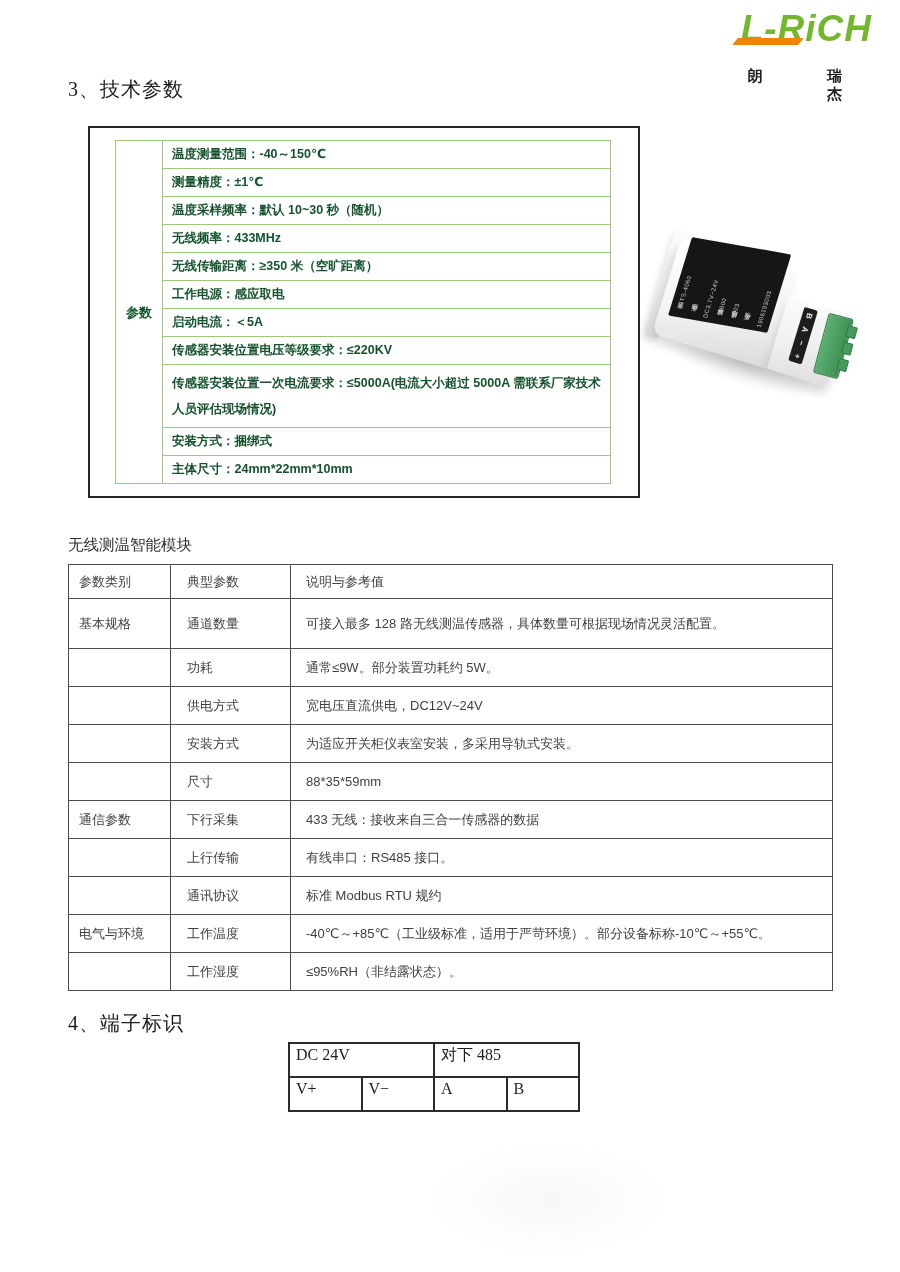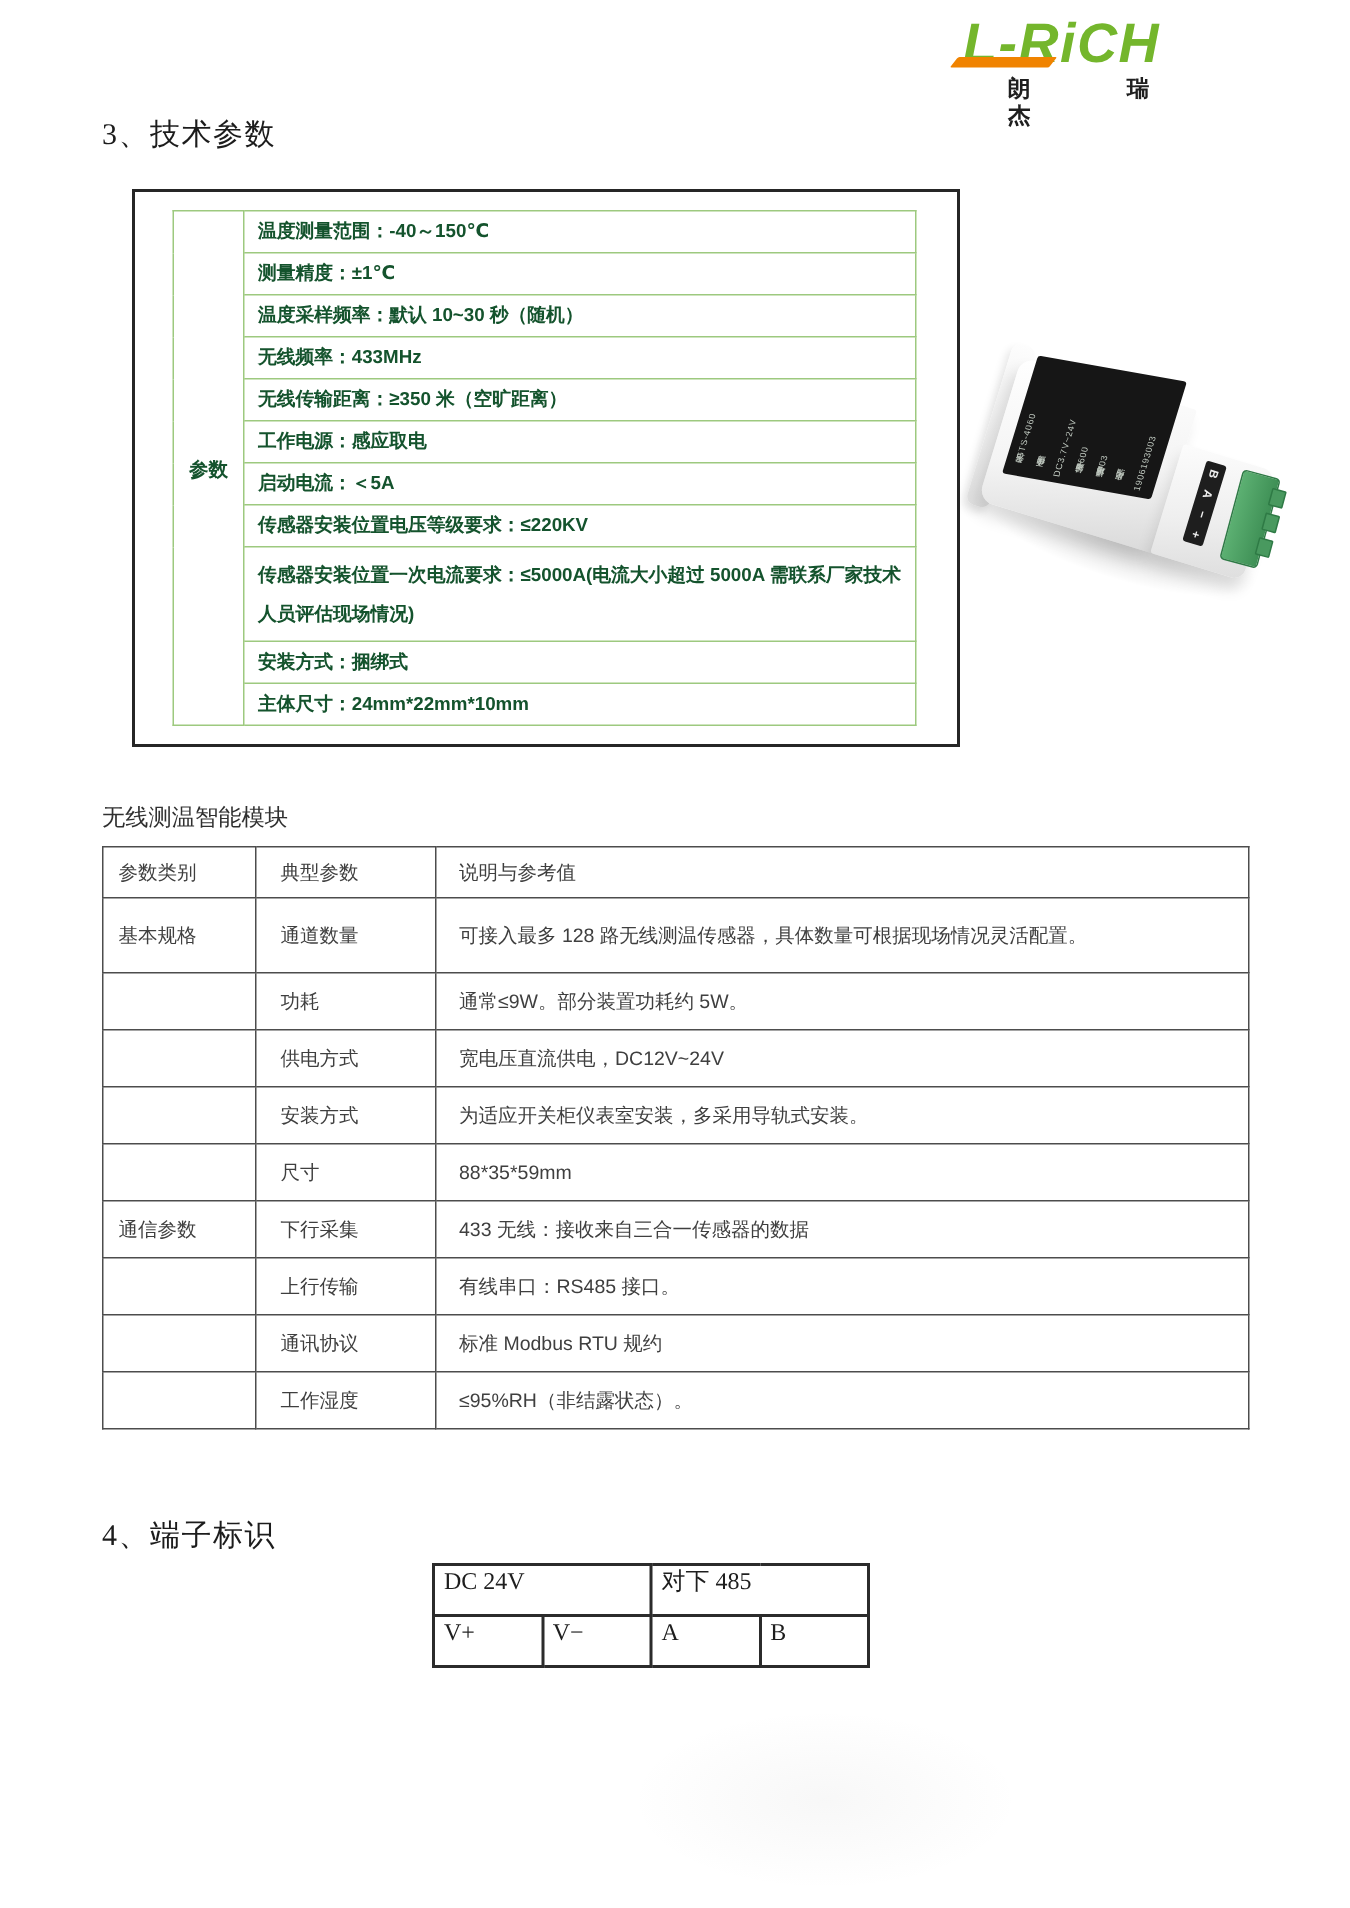--- a/index.html
+++ b/index.html
@@ -1,33 +1,33 @@
 <!DOCTYPE html>
 <html><head>
 <meta charset="utf-8">
 <style>
   html,body{margin:0;padding:0;background:#ffffff;}
   #page{
     position:relative;width:900px;height:1272px;background:#ffffff;overflow:hidden;
     font-family:"Liberation Sans","DejaVu Sans",sans-serif;color:#3c3c3c;
   }
   
-  #logo{position:absolute;top:10px;right:28px;width:230px;text-align:left;}
+  #logo{position:absolute;top:10px;right:28px;width:230px;text-align:right;}
   .brand{
     position:relative;display:inline-block;
     font-family:"Liberation Sans","DejaVu Sans",sans-serif;
     font-size:37px;font-weight:bold;font-style:italic;letter-spacing:1px;
     color:#74b62c;line-height:38px;
   }
   .brand-swoosh{
     position:absolute;left:-6px;bottom:3px;width:66px;height:7px;
     background:#f08300;transform:skewX(-38deg);border-radius:1px;
   }
   .brand-cn{
-    margin-top:3px;font-size:15px;font-weight:bold;color:#1f1f1f;
+    margin-top:19px;font-size:15px;font-weight:bold;color:#1f1f1f;
     letter-spacing:30px;padding-left:30px;line-height:18px;
   }
   
   .h-serif{
     position:absolute;left:68px;
     font-family:"Liberation Serif","DejaVu Serif",serif;
     font-size:20px;color:#1c1c1c;letter-spacing:1px;
   }
   #h3{top:76px;}
   #h4{top:1010px;}
@@ -271,20 +271,25 @@
         <td></td>
         <td class="c2pad">上行传输</td>
         <td class="c3pad">有线串口：RS485 接口。</td>
       </tr>
       <tr class="r-std">
         <td></td>
         <td class="c2pad">通讯协议</td>
         <td class="c3pad">标准 Modbus RTU 规约</td>
       </tr>
       <tr class="r-std">
+        <td>电气与环境</td>
+        <td class="c2pad">工作温度</td>
+        <td class="c3pad">-40℃～+85℃（工业级标准，适用于严苛环境）。部分设备标称-10℃～+55℃。</td>
+      </tr>
+      <tr class="r-std">
         <td></td>
         <td class="c2pad">工作湿度</td>
         <td class="c3pad">≤95%RH（非结露状态）。</td>
       </tr>
     </tbody>
   </table>
 
   <div id="h4" class="h-serif">4、端子标识</div>
 
   <table id="terminal-table">

